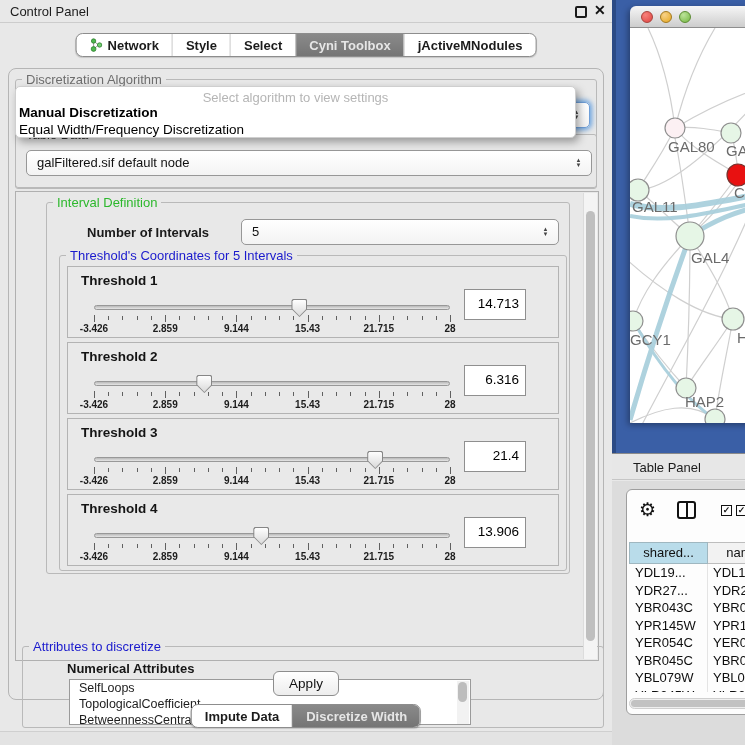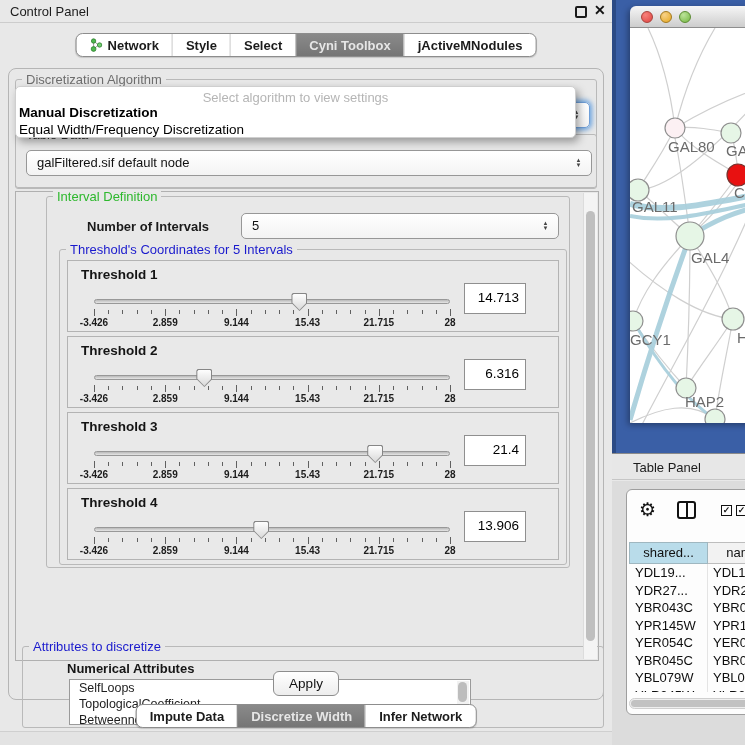--- a/index.html
+++ b/index.html
@@ -44,21 +44,21 @@
   .popup-item.bold { font-weight:700; }
 
   #tabledata-group { left:6px; top:65px; width:582px; height:54px; }
   #tabledata-combo { left:10px; top:15px; width:566px; }
 
   
   #scroll-panel { position:absolute; left:6px; top:122px; width:584px; height:470px; border:1px solid #b0b0b0; background:#e8e8e8; }
   #sp-scrollbar { position:absolute; right:1px; top:1px; width:14px; height:466px; background:#f4f4f4; border-left:1px solid #dcdcdc; }
   #sp-thumb { position:absolute; left:2px; top:18px; width:9px; height:430px; border-radius:5px; background:#bfbfbf; }
 
-  #interval-group { left:30px; top:4px; width:524px; height:372px; }
+  #interval-group { left:30px; top:10px; width:524px; height:372px; }
   #noi-label { position:absolute; left:40px; top:22px; font-size:13px; font-weight:700; color:#1a1a1a; }
   #noi-combo { left:194px; top:16px; width:318px; }
 
   #thr-group { left:12px; top:52px; width:508px; height:316px; }
   .threshold-card { position:absolute; left:7px; width:492px; height:72px; border:1px solid #b3b3b3; background:#e9e9e9; }
   .t-title { position:absolute; left:13px; top:6px; font-size:13.5px; font-weight:700; color:#141414; }
   .t-slider { position:absolute; left:26px; top:34px; width:356px; height:14px; }
   .t-track { position:absolute; left:0; top:4px; width:356px; height:5px; border:1px solid #989898; border-radius:3px; background:linear-gradient(#b9b9b9,#e6e6e6); }
   .t-thumb { position:absolute; top:-2px; width:16px; height:18px; }
   .t-thumb .outer { position:absolute; inset:0; background:#868686; clip-path:polygon(8% 0,92% 0,100% 10%,100% 55%,50% 100%,0 55%,0 10%); }
@@ -405,23 +405,20 @@
 
       <div id="apply-btn">Apply</div>
     </div>
 
     <div class="segbar" id="bottom-tabs">
       <div class="seg">
           <span>Impute Data</span>
         </div>
       <div class="seg selected">
           <span>Discretize Width</span>
-        </div>
-      <div class="seg">
-          <span>Infer Network</span>
         </div>
     </div>
 
     <div id="cp-bottom-divider"></div>
     <div id="cp-bottom-strip"></div>
   </div>
 
   <div id="desktop">
     <div id="desktop-edge"></div>
     <div id="net-window">

